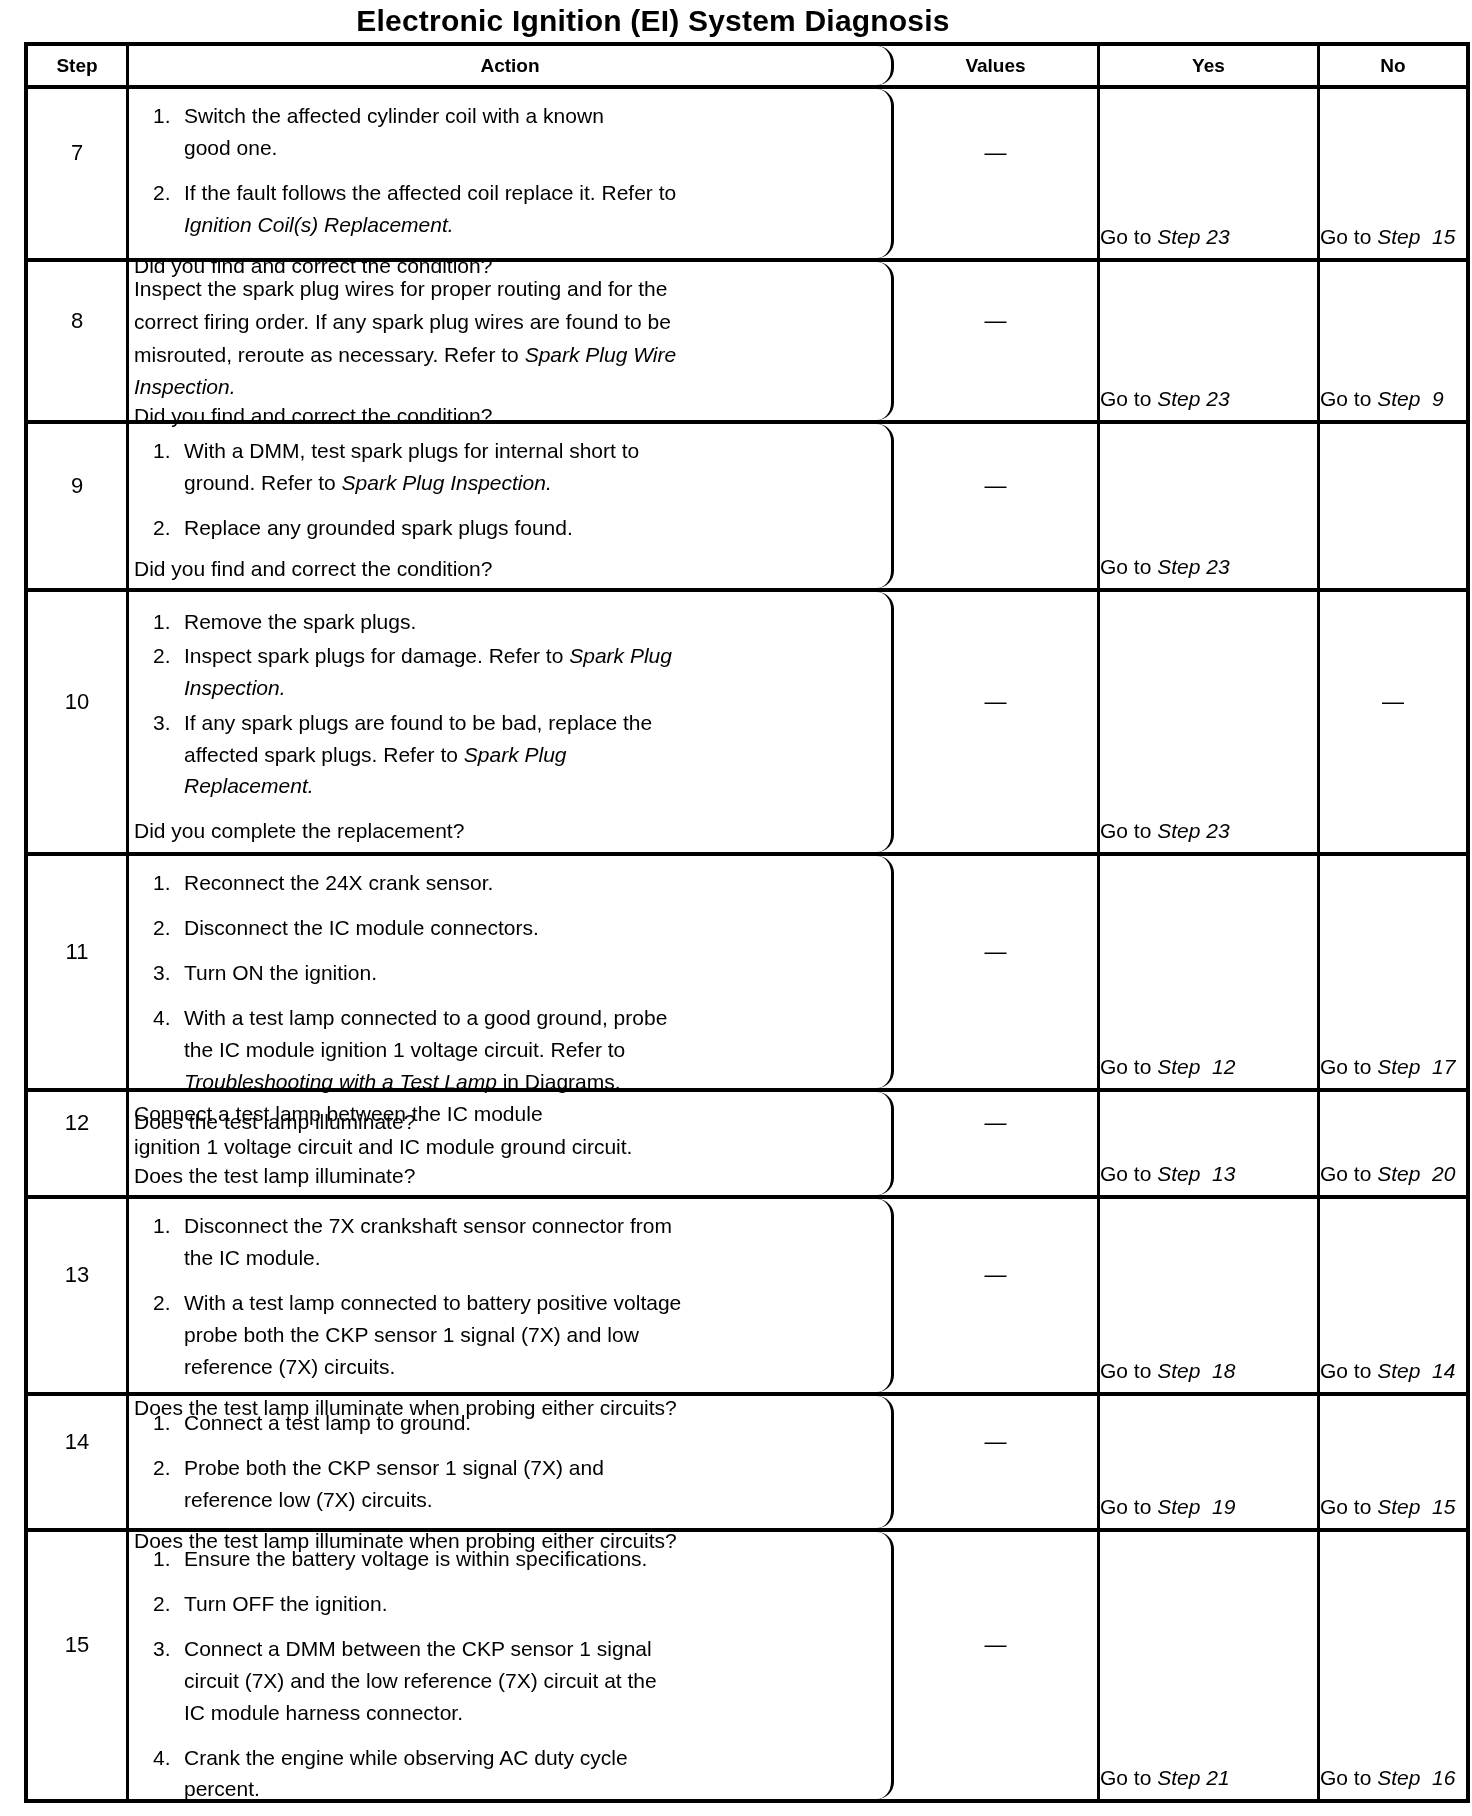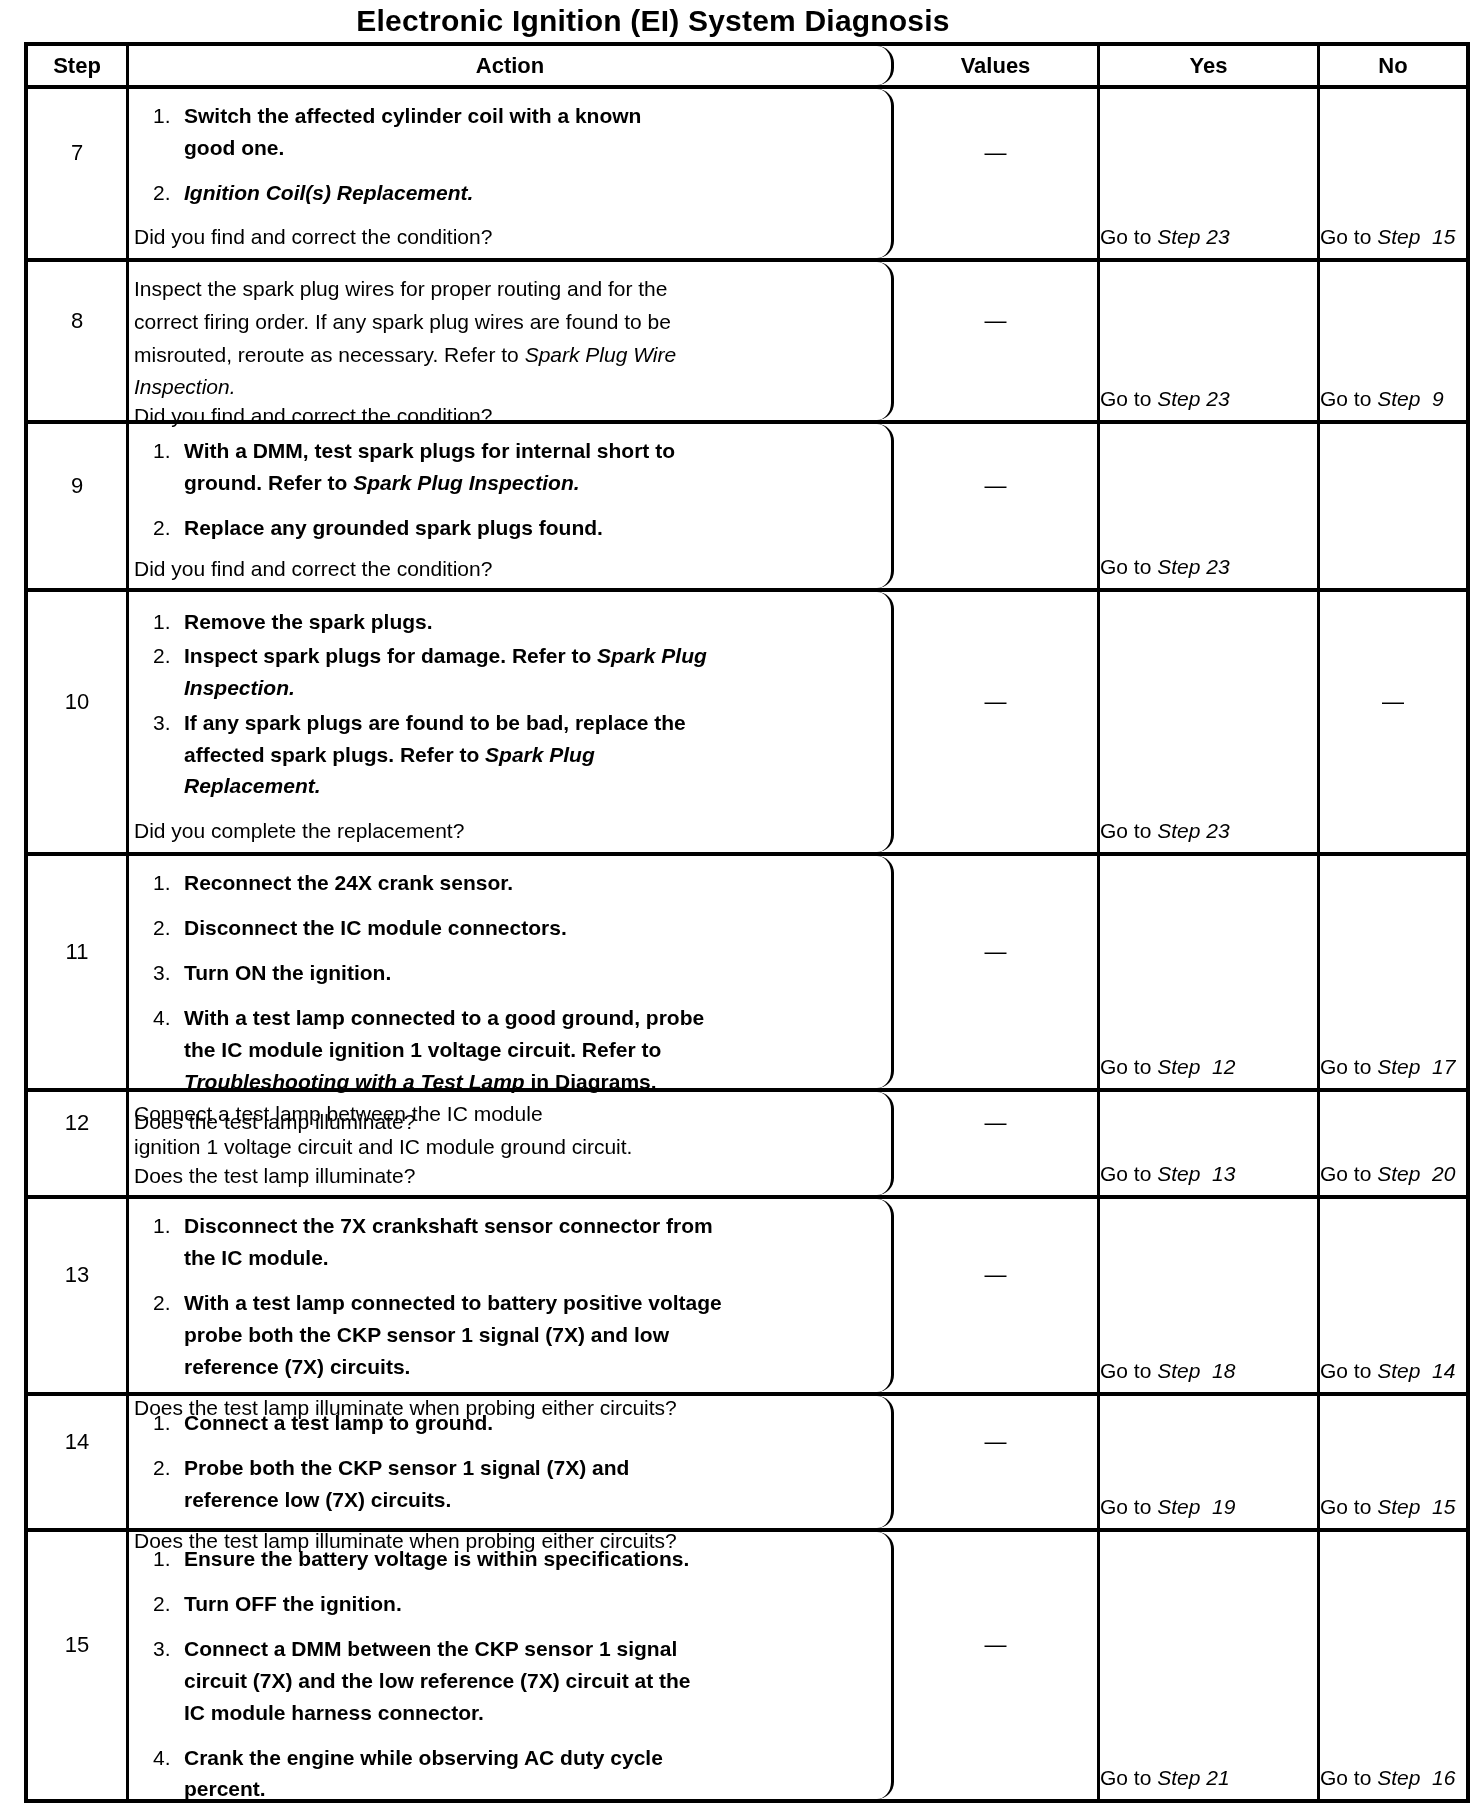--- a/index.html
+++ b/index.html
@@ -38,21 +38,21 @@
   .hrow {
     display: flex;
     height: 43px;
     border-bottom: 4px solid #000;
     box-sizing: border-box;
   }
   .hcell {
     display: flex;
     align-items: center;
     justify-content: center;
-    font-size: 22px;
+    font-size: 19px;
     font-weight: bold;
     box-sizing: border-box;
   }
   .row {
     display: flex;
     border-bottom: 4px solid #000;
     box-sizing: border-box;
   }
   .row:last-child { border-bottom: none; }
   .c-step   { width: 101px; border-right: 3px solid #000; }
@@ -94,21 +94,21 @@
     display: flex;
     margin: 0 6px 13px 24px;
     font-size: 21px;
     line-height: 1.52;
     white-space: pre-line;
   }
   .inum {
     width: 31px;
     flex: none;
   }
-  .itext { flex: 1; font-weight: bold; }
+  .itext { flex: 1; }
   .para {
     margin: 0 6px 0 5px;
     font-size: 21px;
     line-height: 1.56;
     white-space: pre-line;
   }
   .question {
     padding-left: 5px;
     font-size: 21px;
     white-space: nowrap;
@@ -145,21 +145,22 @@
       </div>
       <div class="cell c-action">
         <div class="cbody">
           <div class="item">
             <span class="inum">1.</span>
             <span class="itext"><span>Switch the affected cylinder coil with a known
 good one.</span></span>
           </div>
           <div class="item">
             <span class="inum">2.</span>
-            <span class="itext"><i>Ignition Coil(s) Replacement.</i></span>
+            <span class="itext"><span>If the fault follows the affected coil replace it. Refer to
+</span><i>Ignition Coil(s) Replacement.</i></span>
           </div>
         </div>
         <div class="cfoot">
             <span class="question">Did you find and correct the condition?</span>
           </div>
       </div>
       <div class="cell c-values">
         <div class="cbody center">
             <span class="dash">—</span>
           </div>

